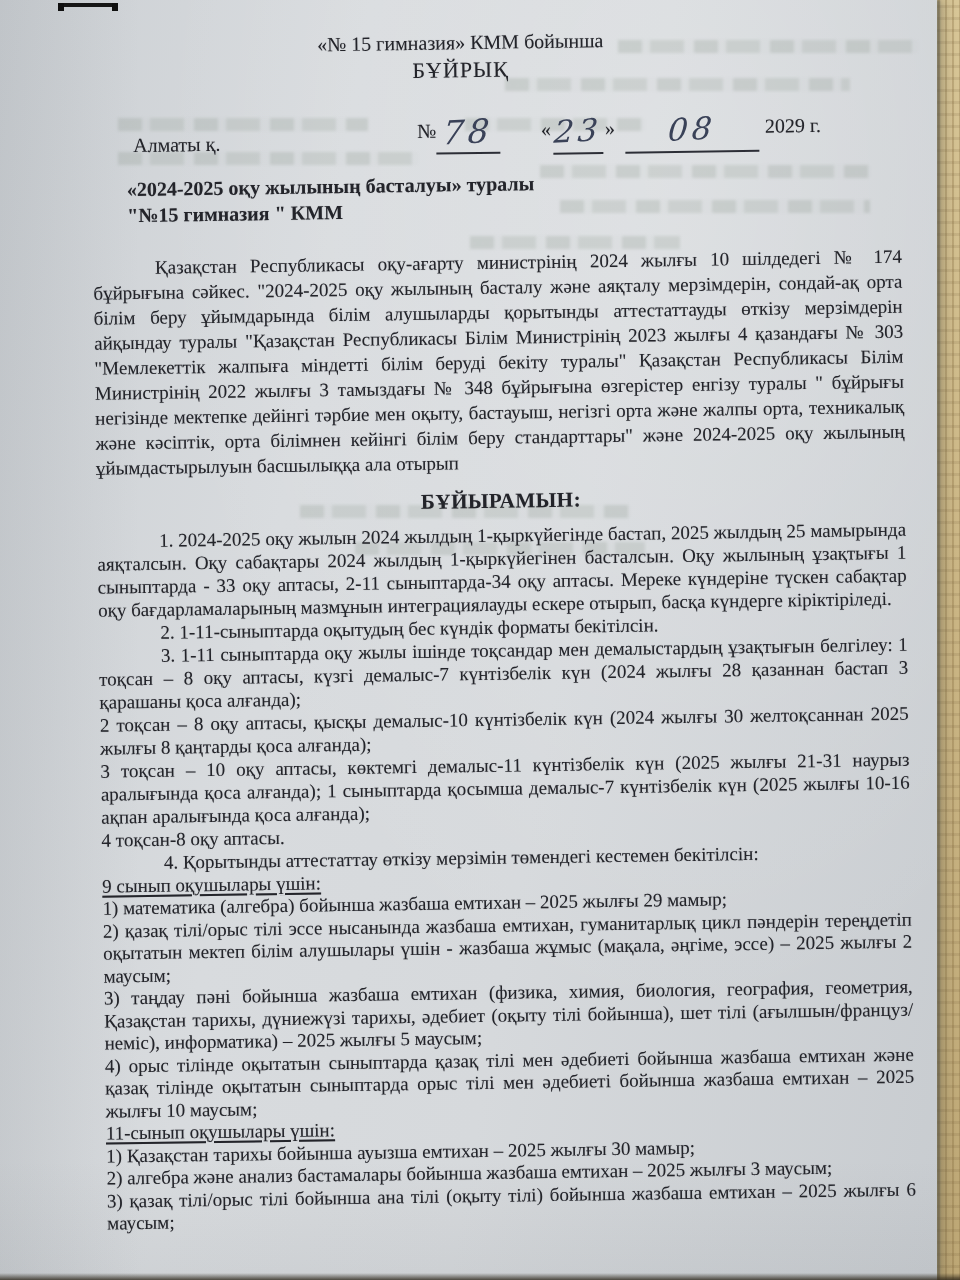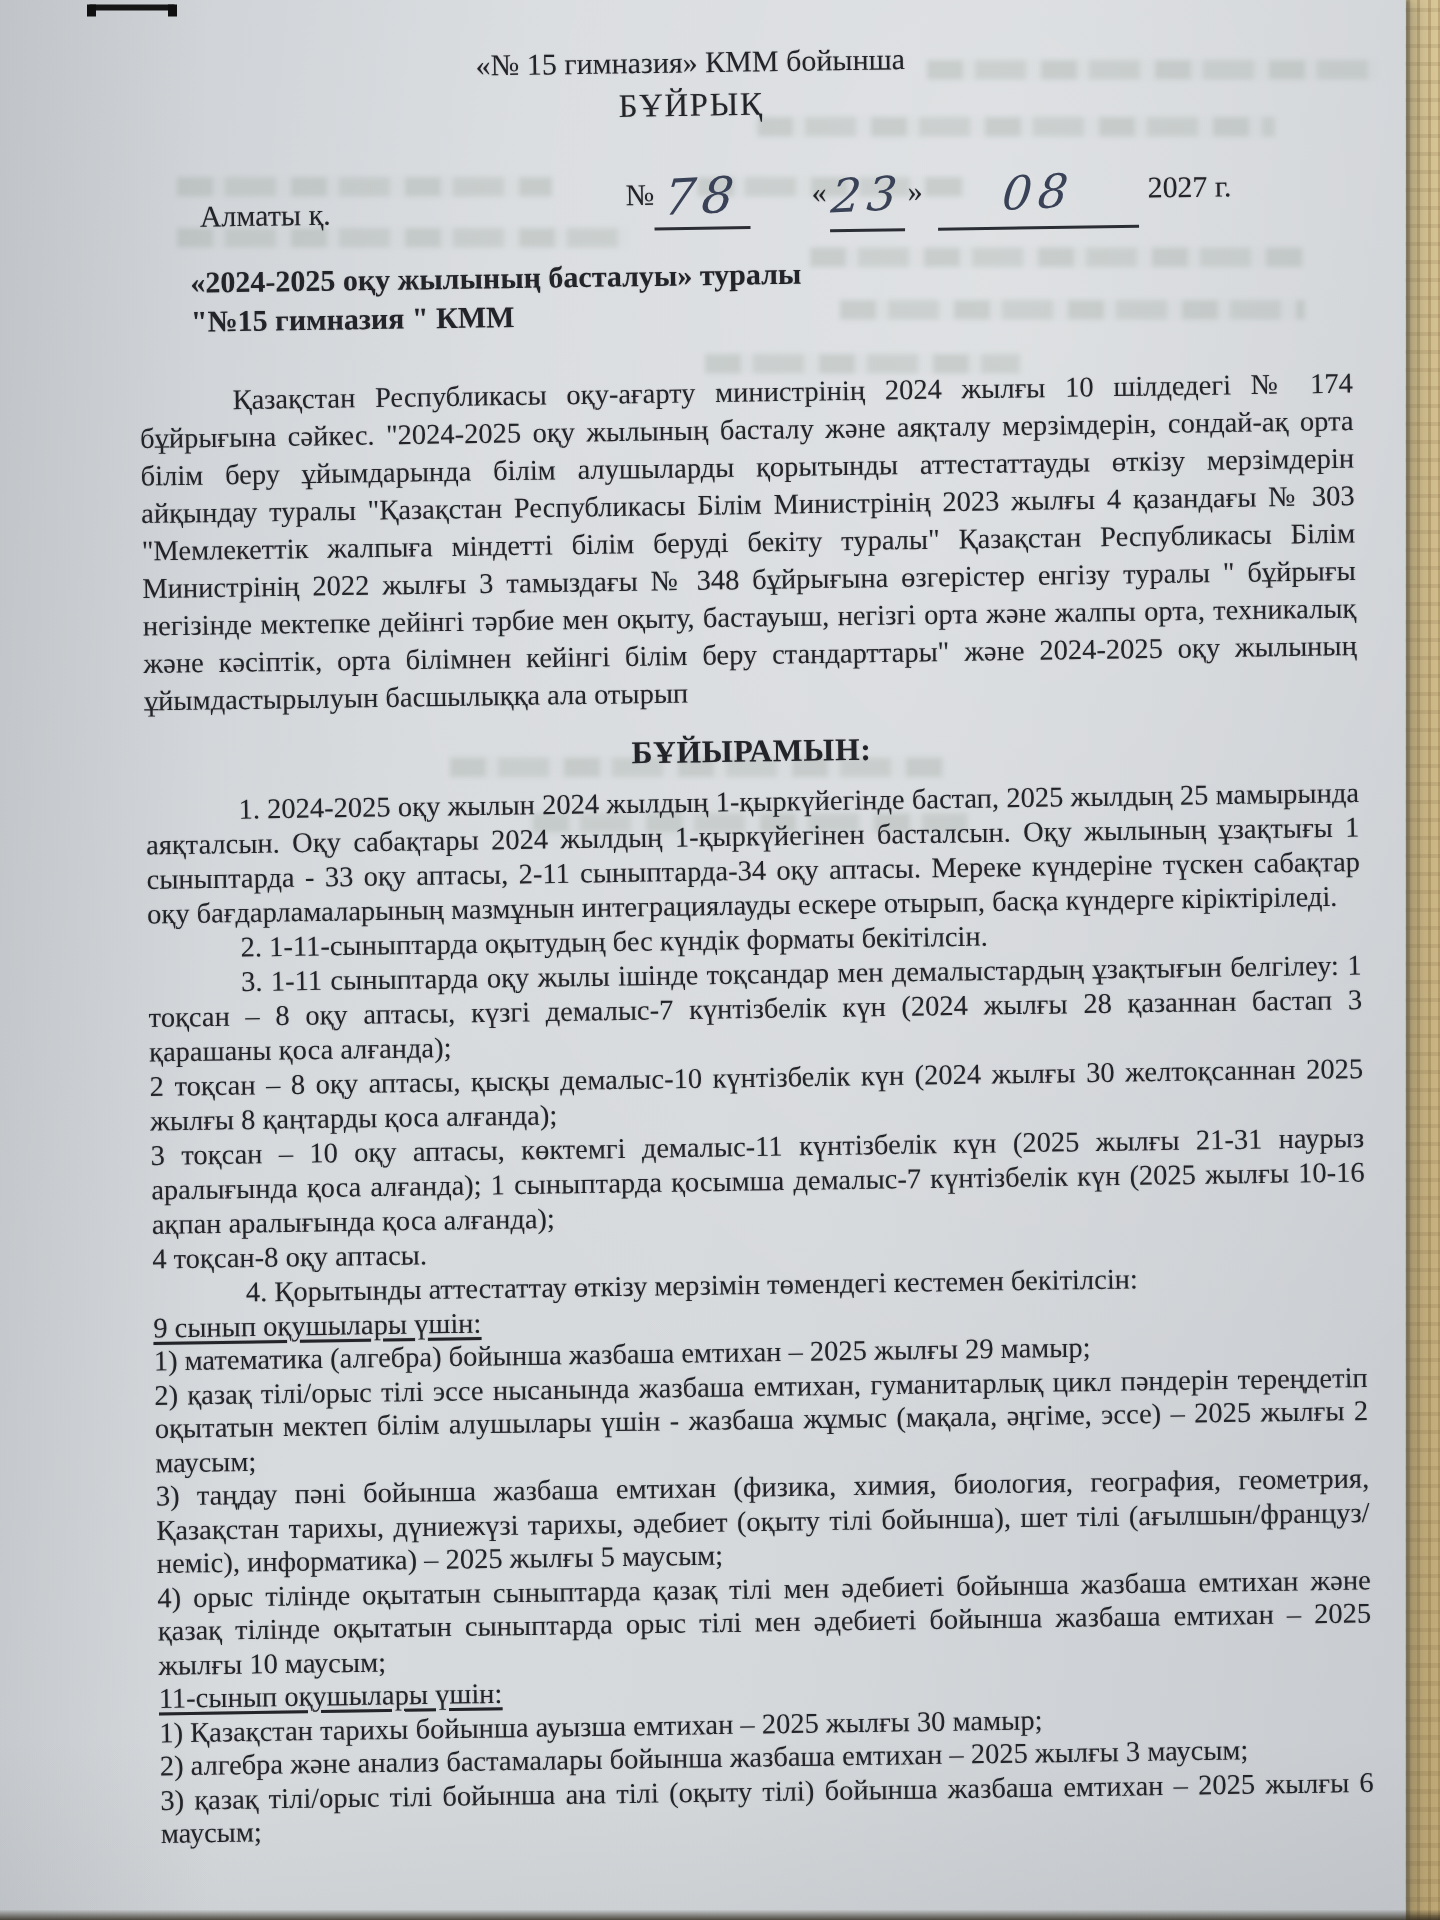--- a/index.html
+++ b/index.html
@@ -123,21 +123,21 @@
     <div class="content">
 
       <div class="doc-header">
         <div>«№ 15 гимназия» КММ бойынша</div>
         <div class="doc-type">БҰЙРЫҚ</div>
       </div>
 
       <div class="meta-row">
         <span class="city">Алматы қ.</span>
         <span class="num-group"><span>№</span><span class="blank b-num"><span class="hand">78</span></span></span>
-        <span class="date-group"><span>«</span><span class="blank b-day"><span class="hand">23</span></span><span>»</span><span class="blank b-month"><span class="hand">08</span></span><span>2027 г.</span></span>
+        <span class="date-group"><span>«</span><span class="blank b-day"><span class="hand">23</span></span><span>»</span><span class="blank b-month"><span class="hand">08</span></span><span>2029 г.</span></span>
       </div>
 
       <div class="subject">
         <div>«2024-2025 оқу жылының басталуы» туралы</div>
         <div>"№15 гимназия " КММ</div>
       </div>
 
       <div class="body">
         <p class="preamble">Қазақстан Республикасы оқу-ағарту министрінің 2024 жылғы 10 шілдедегі № 174 бұйрығына сәйкес. "2024-2025 оқу жылының басталу және аяқталу мерзімдерін, сондай-ақ орта білім беру ұйымдарында білім алушыларды қорытынды аттестаттауды өткізу мерзімдерін айқындау туралы "Қазақстан Республикасы Білім Министрінің 2023 жылғы 4 қазандағы № 303 "Мемлекеттік жалпыға міндетті білім беруді бекіту туралы" Қазақстан Республикасы Білім Министрінің 2022 жылғы 3 тамыздағы № 348 бұйрығына өзгерістер енгізу туралы " бұйрығы негізінде мектепке дейінгі тәрбие мен оқыту, бастауыш, негізгі орта және жалпы орта, техникалық және кәсіптік, орта білімнен кейінгі білім беру стандарттары" және 2024-2025 оқу жылының ұйымдастырылуын басшылыққа ала отырып</p>
 

